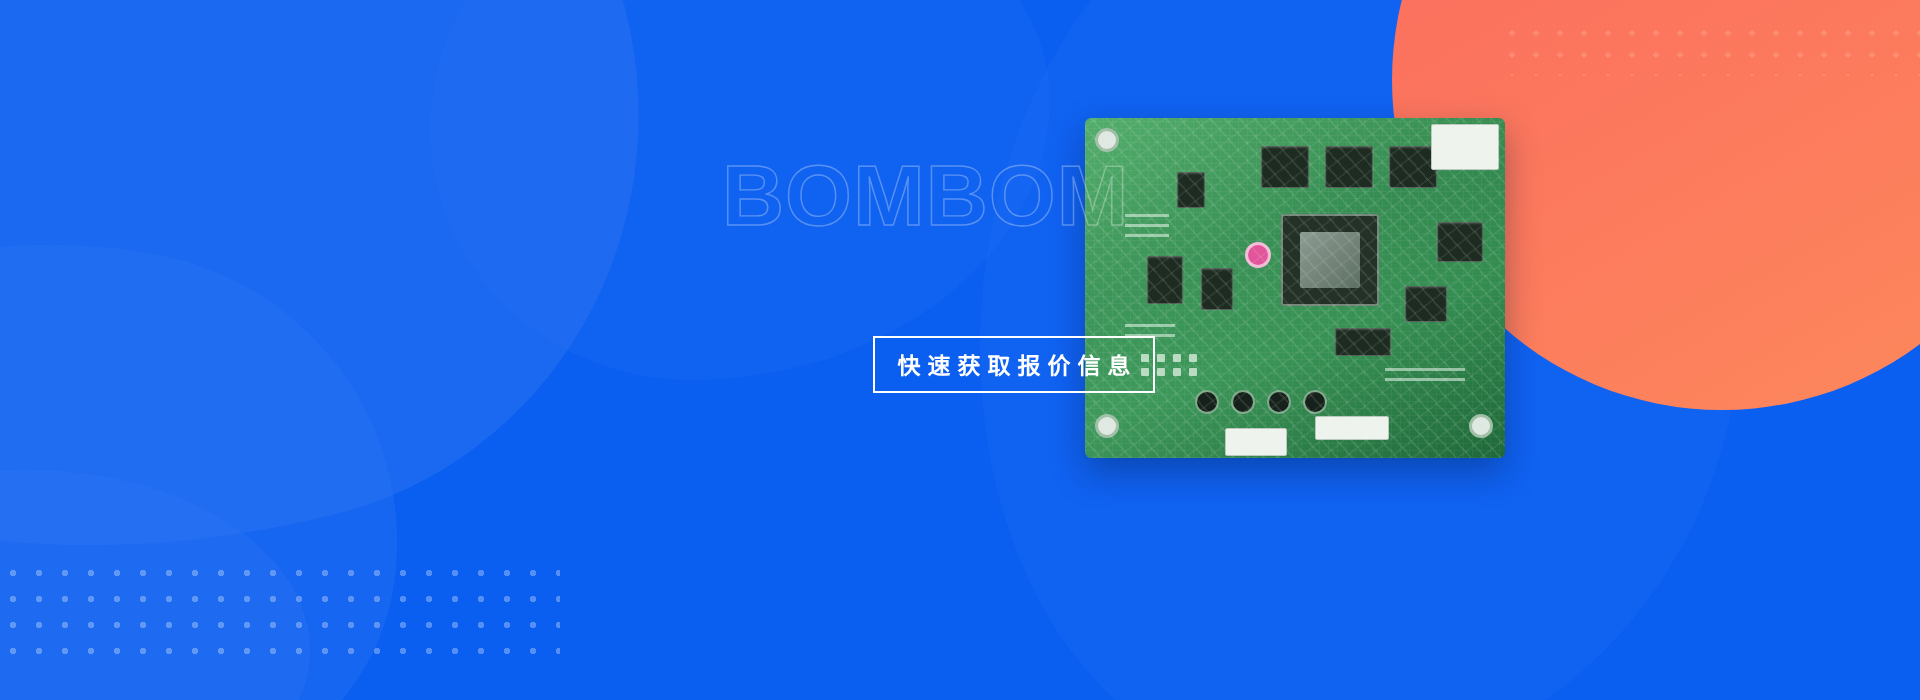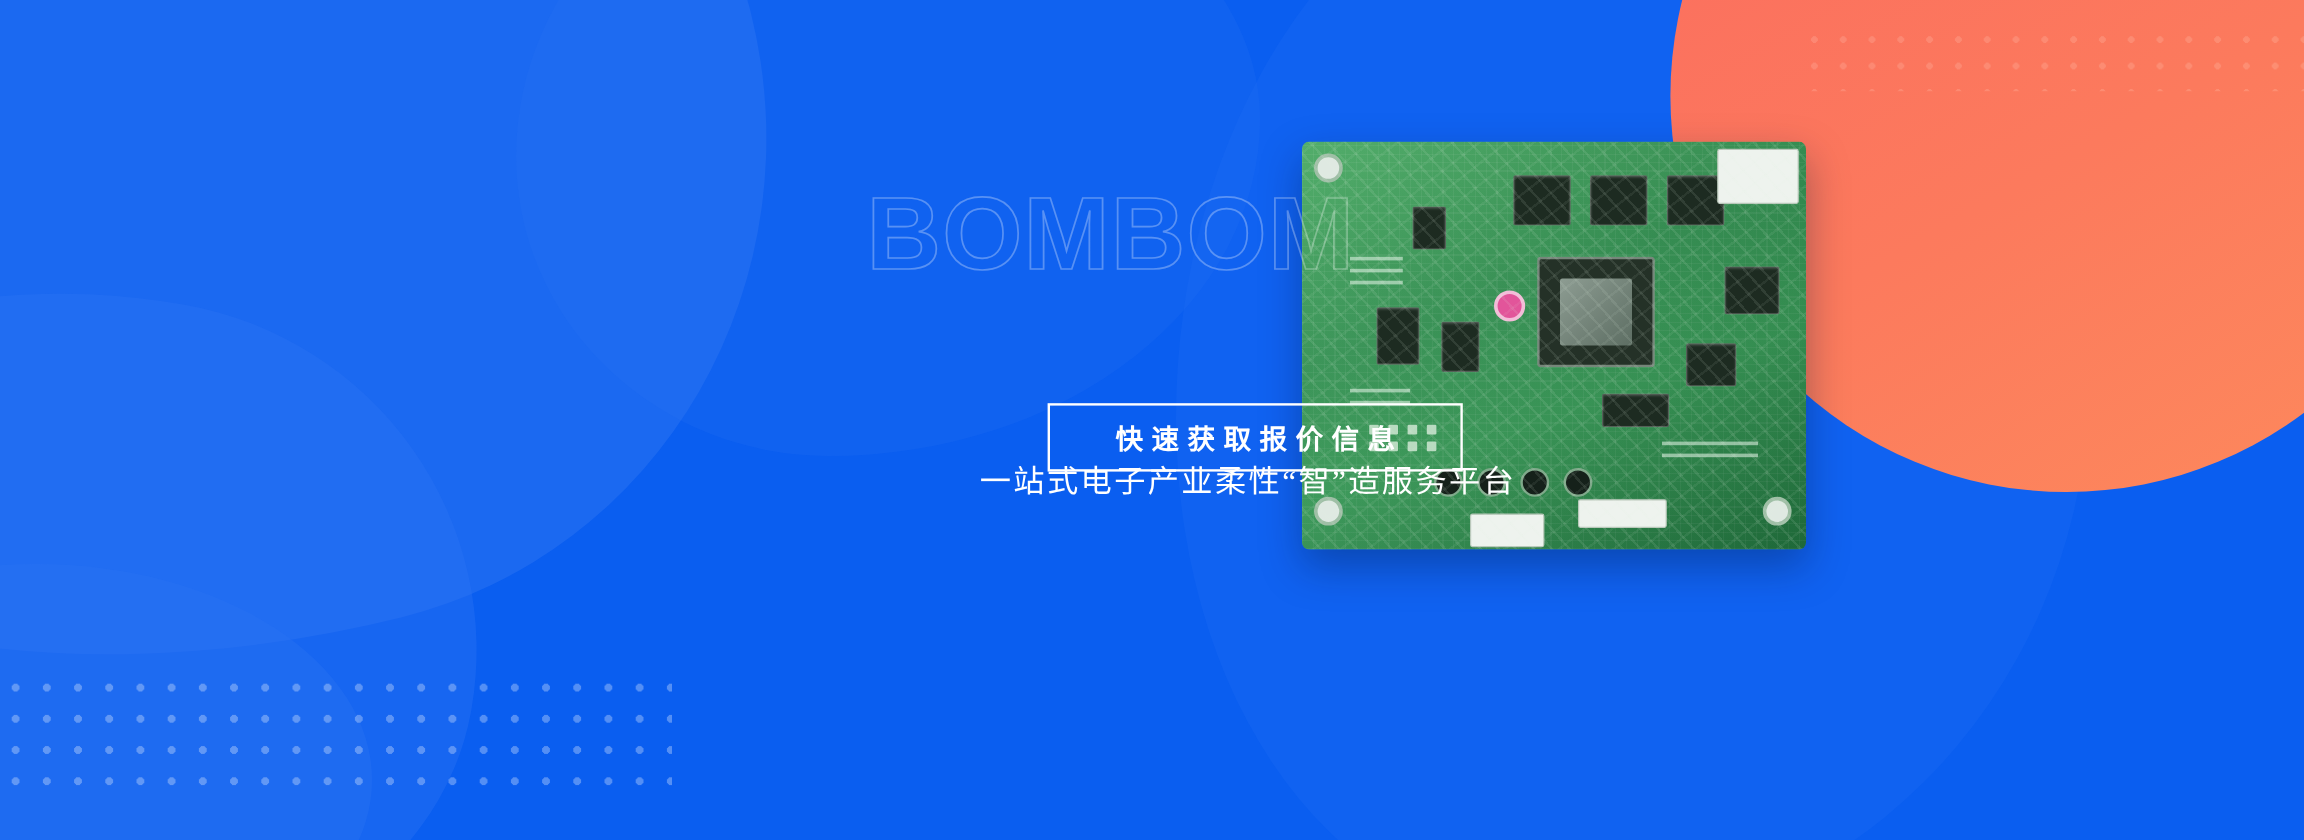--- a/index.html
+++ b/index.html
@@ -135,21 +135,21 @@
     line-height:1.18;
     letter-spacing:6px;
     text-shadow:3px 4px 0 rgba(3,56,158,.30);
     white-space:nowrap;
   }
   .h-line.l2{letter-spacing:4px;}
 
   .cta{
     position:absolute;
     left:183px;top:336px;
-    width:346px;
+    width:282px;
     box-sizing:border-box;
     border:2px solid #ffffff;
     padding:9px 0 10px;
     text-align:center;
   }
   .cta-label{
     font-size:23px;
     font-weight:700;
     letter-spacing:7px;
     color:#ffffff;
@@ -236,16 +236,15 @@
 
     <div class="ghost">BOMBOM</div>
 
     <div class="headline">
     </div>
 
     <div class="cta">
       <span class="cta-label">快速获取报价信息</span>
     </div>
 
-    <div class="tagline">一站式电子产业柔性“智”造服务平台</div>
   </div>
 
 </div>
 
 </body></html>

